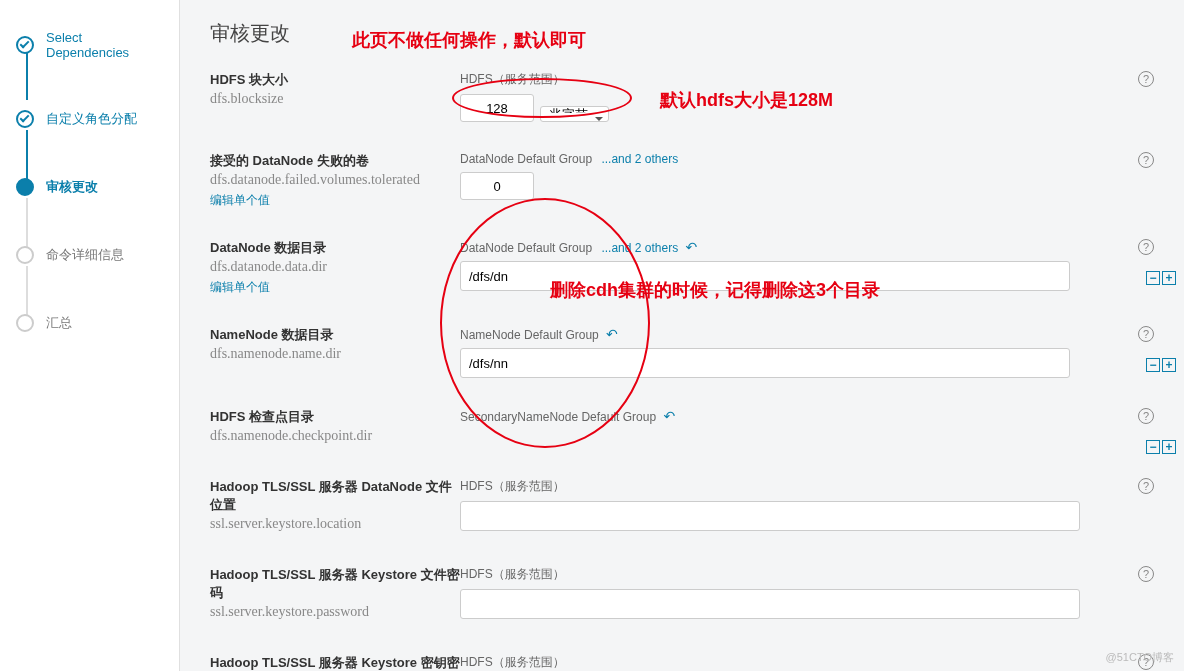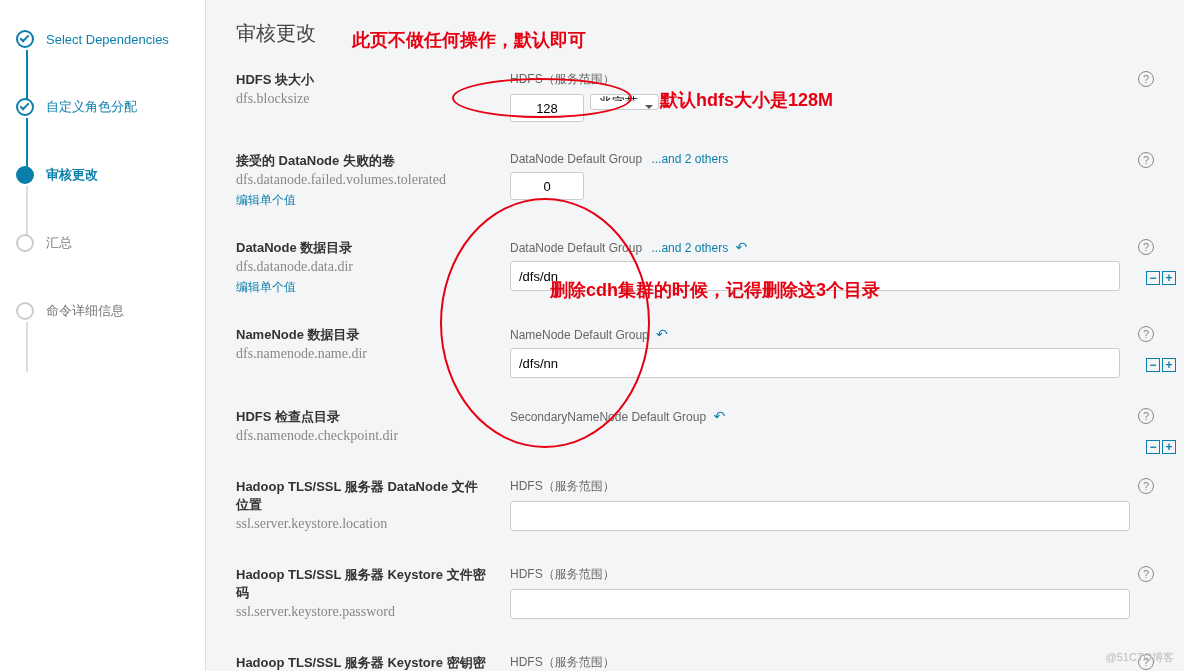--- a/index.html
+++ b/index.html
@@ -1,38 +1,38 @@
 <!DOCTYPE html>
 <html><head>
 <meta charset="utf-8">
 <style>
 * { box-sizing: border-box; margin: 0; padding: 0; }
 body { font-family: -apple-system, "Helvetica Neue", Arial, sans-serif; font-size: 13px; color: #333; background: #f4f5f6; width: 1184px; height: 671px; overflow: hidden; position: relative; }
 .container { display: flex; height: 100%; }
-.sidebar { width: 206px; background: #fff; border-right: 1px solid #e0e0e0; padding-top: 20px; position: relative; }
+.sidebar { width: 180px; background: #fff; border-right: 1px solid #e0e0e0; padding-top: 20px; position: relative; }
 .step { display: flex; align-items: center; padding: 10px 16px; position: relative; }
 .step-circle { width: 18px; height: 18px; border-radius: 50%; border: 2px solid #ccc; background: #fff; margin-right: 12px; flex-shrink: 0; position: relative; z-index: 2; }
 .step-circle.done { border-color: #0b7fab; }
 .step-circle.done::after { content: ""; position: absolute; left: 4px; top: 1px; width: 3px; height: 7px; border: solid #0b7fab; border-width: 0 2px 2px 0; transform: rotate(45deg); }
 .step-circle.current { border-color: #0b7fab; background: #0b7fab; }
 .step-label { color: #0b7fab; font-size: 13px; }
 .step-label.inactive { color: #777; }
 .step-line { position: absolute; left: 26px; top: 30px; width: 2px; height: 50px; background: #0b7fab; z-index: 1; }
 .step-line.gray { background: #ddd; }
 .main { flex: 1; padding: 20px 30px; overflow-y: auto; background: #f4f5f6; position: relative; }
 .page-title { font-size: 20px; color: #444; margin-bottom: 24px; font-weight: normal; }
 .config-row { display: flex; margin-bottom: 30px; position: relative; }
 .config-left { width: 250px; flex-shrink: 0; }
 .config-label { font-weight: bold; font-size: 13px; color: #333; margin-bottom: 2px; }
 .config-key { font-size: 14px; color: #888; margin-bottom: 4px; font-family: Liberation Serif, serif; }
 .edit-link { font-size: 12px; color: #0b7fab; cursor: pointer; text-align: right; }
-.config-right { flex: 1; position: relative; margin-left: 24px; }
+.config-right { flex: 1; position: relative; }
 .group-label { font-size: 12px; color: #666; margin-bottom: 6px; }
 .others-link { color: #0b7fab; cursor: pointer; margin-left: 6px; }
-.input-row { display: flex; align-items: flex-start; gap: 6px; }
+.input-row { display: flex; align-items: flex-end; gap: 6px; }
 .num-input { width: 74px; height: 28px; border: 1px solid #ccc; border-radius: 3px; text-align: center; font-size: 13px; background: #fff; }
 .select-unit { height: 16px; border: 1px solid #ccc; border-radius: 3px; padding: 0 20px 8px 8px; font-size: 13px; background: #fff; appearance: none; position: relative; }
 .select-wrap { position: relative; display: inline-block; }
 .select-wrap::after { content: ""; position: absolute; right: 6px; top: 11px; border: 4px solid transparent; border-top-color: #555; pointer-events: none; }
 .text-input { width: 610px; height: 30px; border: 1px solid #ccc; border-radius: 3px; padding: 0 8px; font-size: 13px; background: #fff; }
 .wide-input { width: 620px; }
 .help-icon { position: absolute; right: 0; top: 0; width: 16px; height: 16px; border: 1px solid #888; border-radius: 50%; font-size: 11px; color: #888; text-align: center; line-height: 14px; cursor: pointer; }
 .btn-icons { position: absolute; right: -22px; top: 32px; display: flex; flex-direction: row; gap: 2px; }
 .icon-btn { width: 14px; height: 14px; border: 1px solid #0b7fab; color: #0b7fab; font-size: 12px; line-height: 12px; text-align: center; cursor: pointer; font-weight: bold; }
 .undo-icon { color: #0b7fab; cursor: pointer; font-size: 14px; margin-left: 4px; }
@@ -55,26 +55,26 @@
       <span class="step-label">自定义角色分配</span>
       <div class="step-line"></div>
     </div>
     <div class="step" style="margin-top:30px">
       <div class="step-circle current"></div>
       <span class="step-label" style="font-weight:bold">审核更改</span>
       <div class="step-line gray"></div>
     </div>
     <div class="step" style="margin-top:30px">
       <div class="step-circle"></div>
-      <span class="step-label inactive">汇总</span>
-    </div>
-    <div class="step" style="margin-top:30px">
-      <div class="step-circle"></div>
       <span class="step-label inactive">命令详细信息</span>
       <div class="step-line gray"></div>
+    </div>
+    <div class="step" style="margin-top:30px">
+      <div class="step-circle"></div>
+      <span class="step-label inactive">汇总</span>
     </div>
   </div>
 
   <div class="main">
     <h2 class="page-title">审核更改</h2>
 
     <div class="config-row">
       <div class="config-left">
         <div class="config-label">HDFS 块大小</div>
         <div class="config-key">dfs.blocksize</div>

